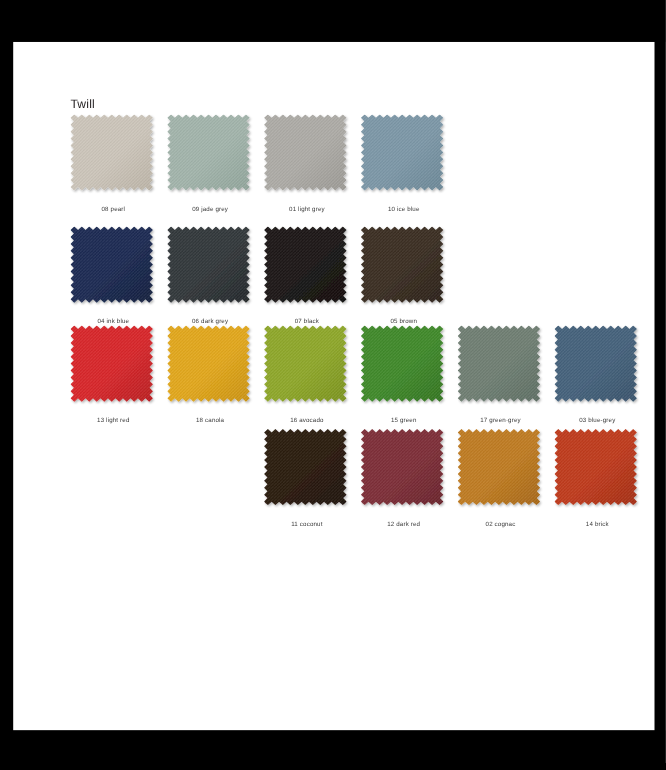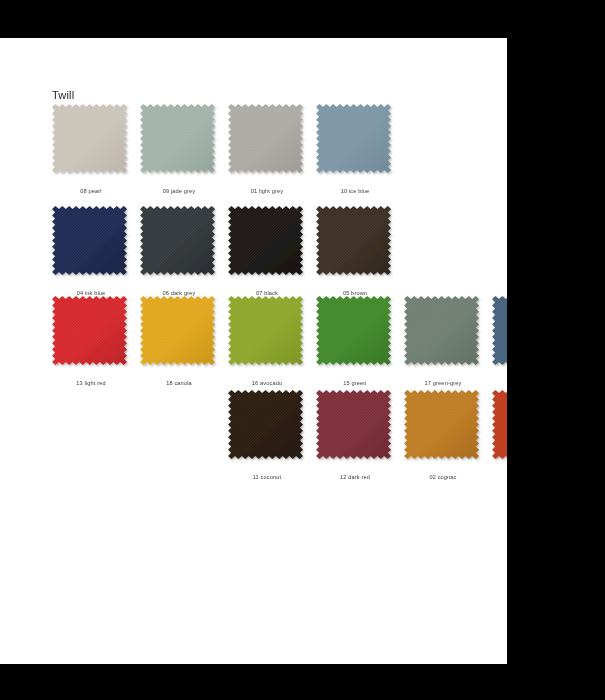--- a/index.html
+++ b/index.html
@@ -26,23 +26,23 @@
     width: 605px;
     background: #000000;
     z-index: 5;
   }
   .letterbox.top { top: 0; height: 38px; }
   .letterbox.bottom { bottom: 0; height: 36px; }
 
   
   #page {
     position: absolute;
-    left: 0;
+    left: 12px;
     top: 38px;
-    width: 507px;
+    width: 583px;
     height: 626px;
     background: #ffffff;
     overflow: hidden;
   }
 
   #page-title {
     position: absolute;
     left: 52px;
     top: 50px;
     font-size: 11px;

